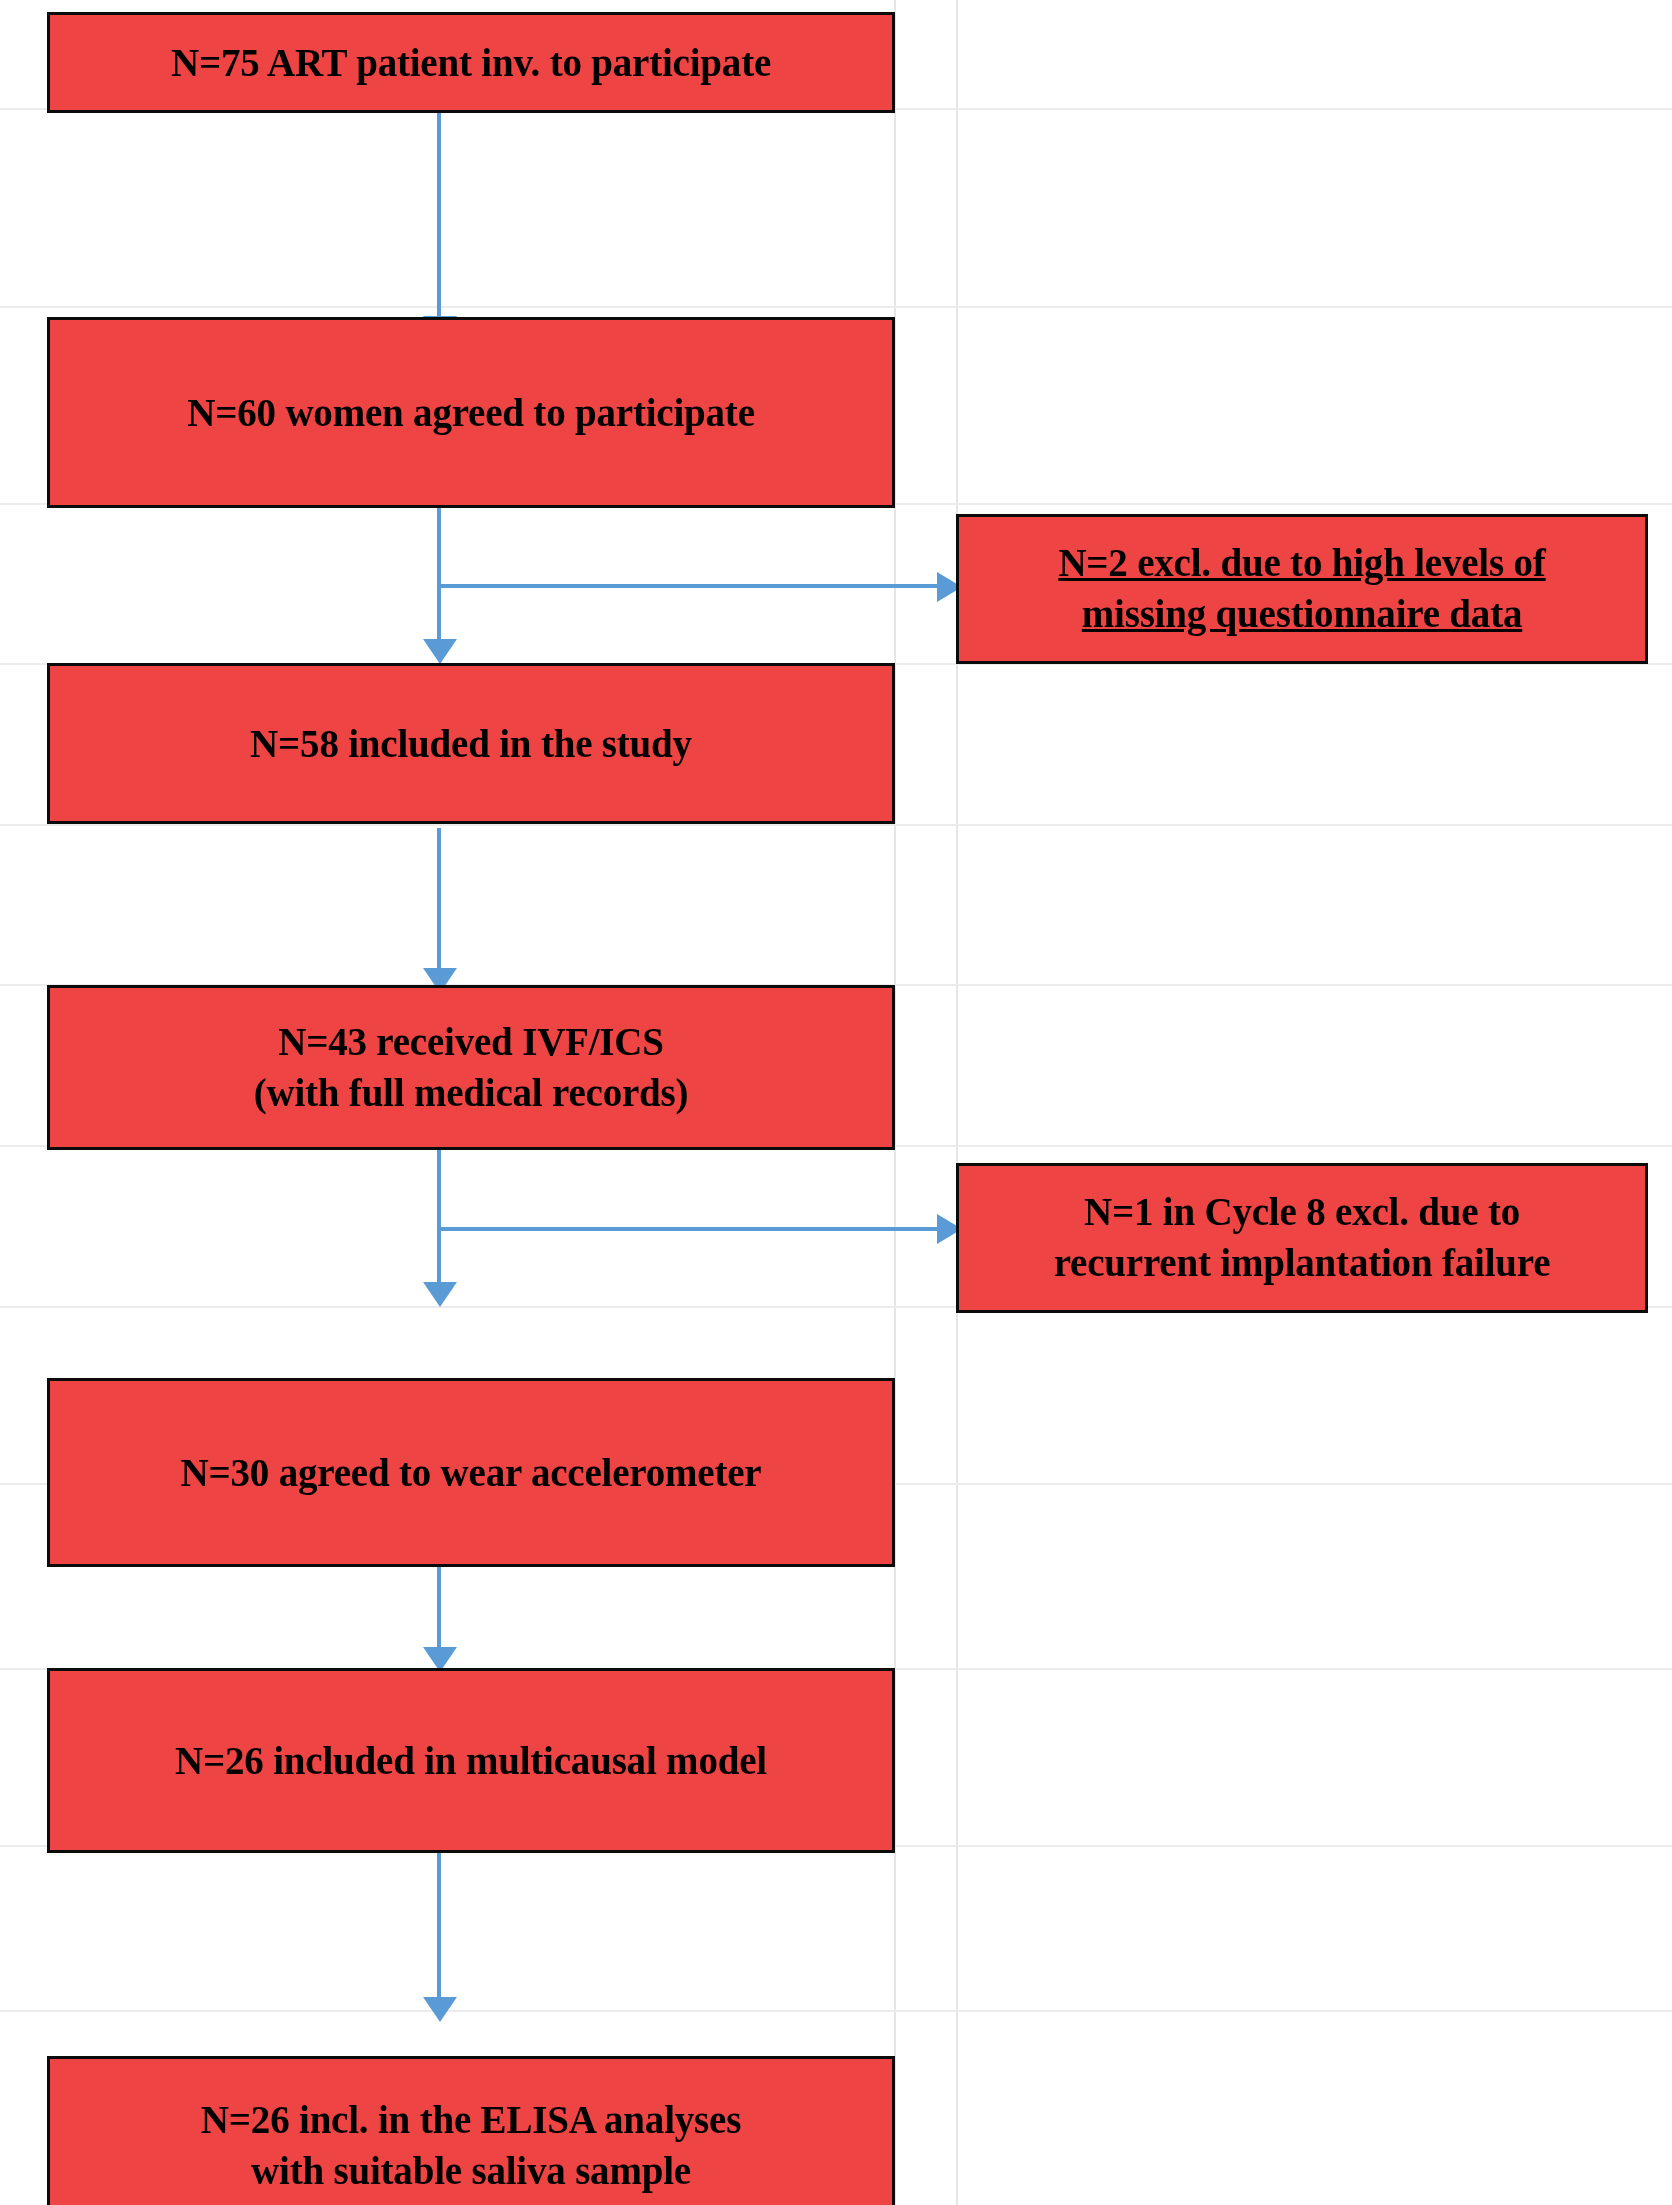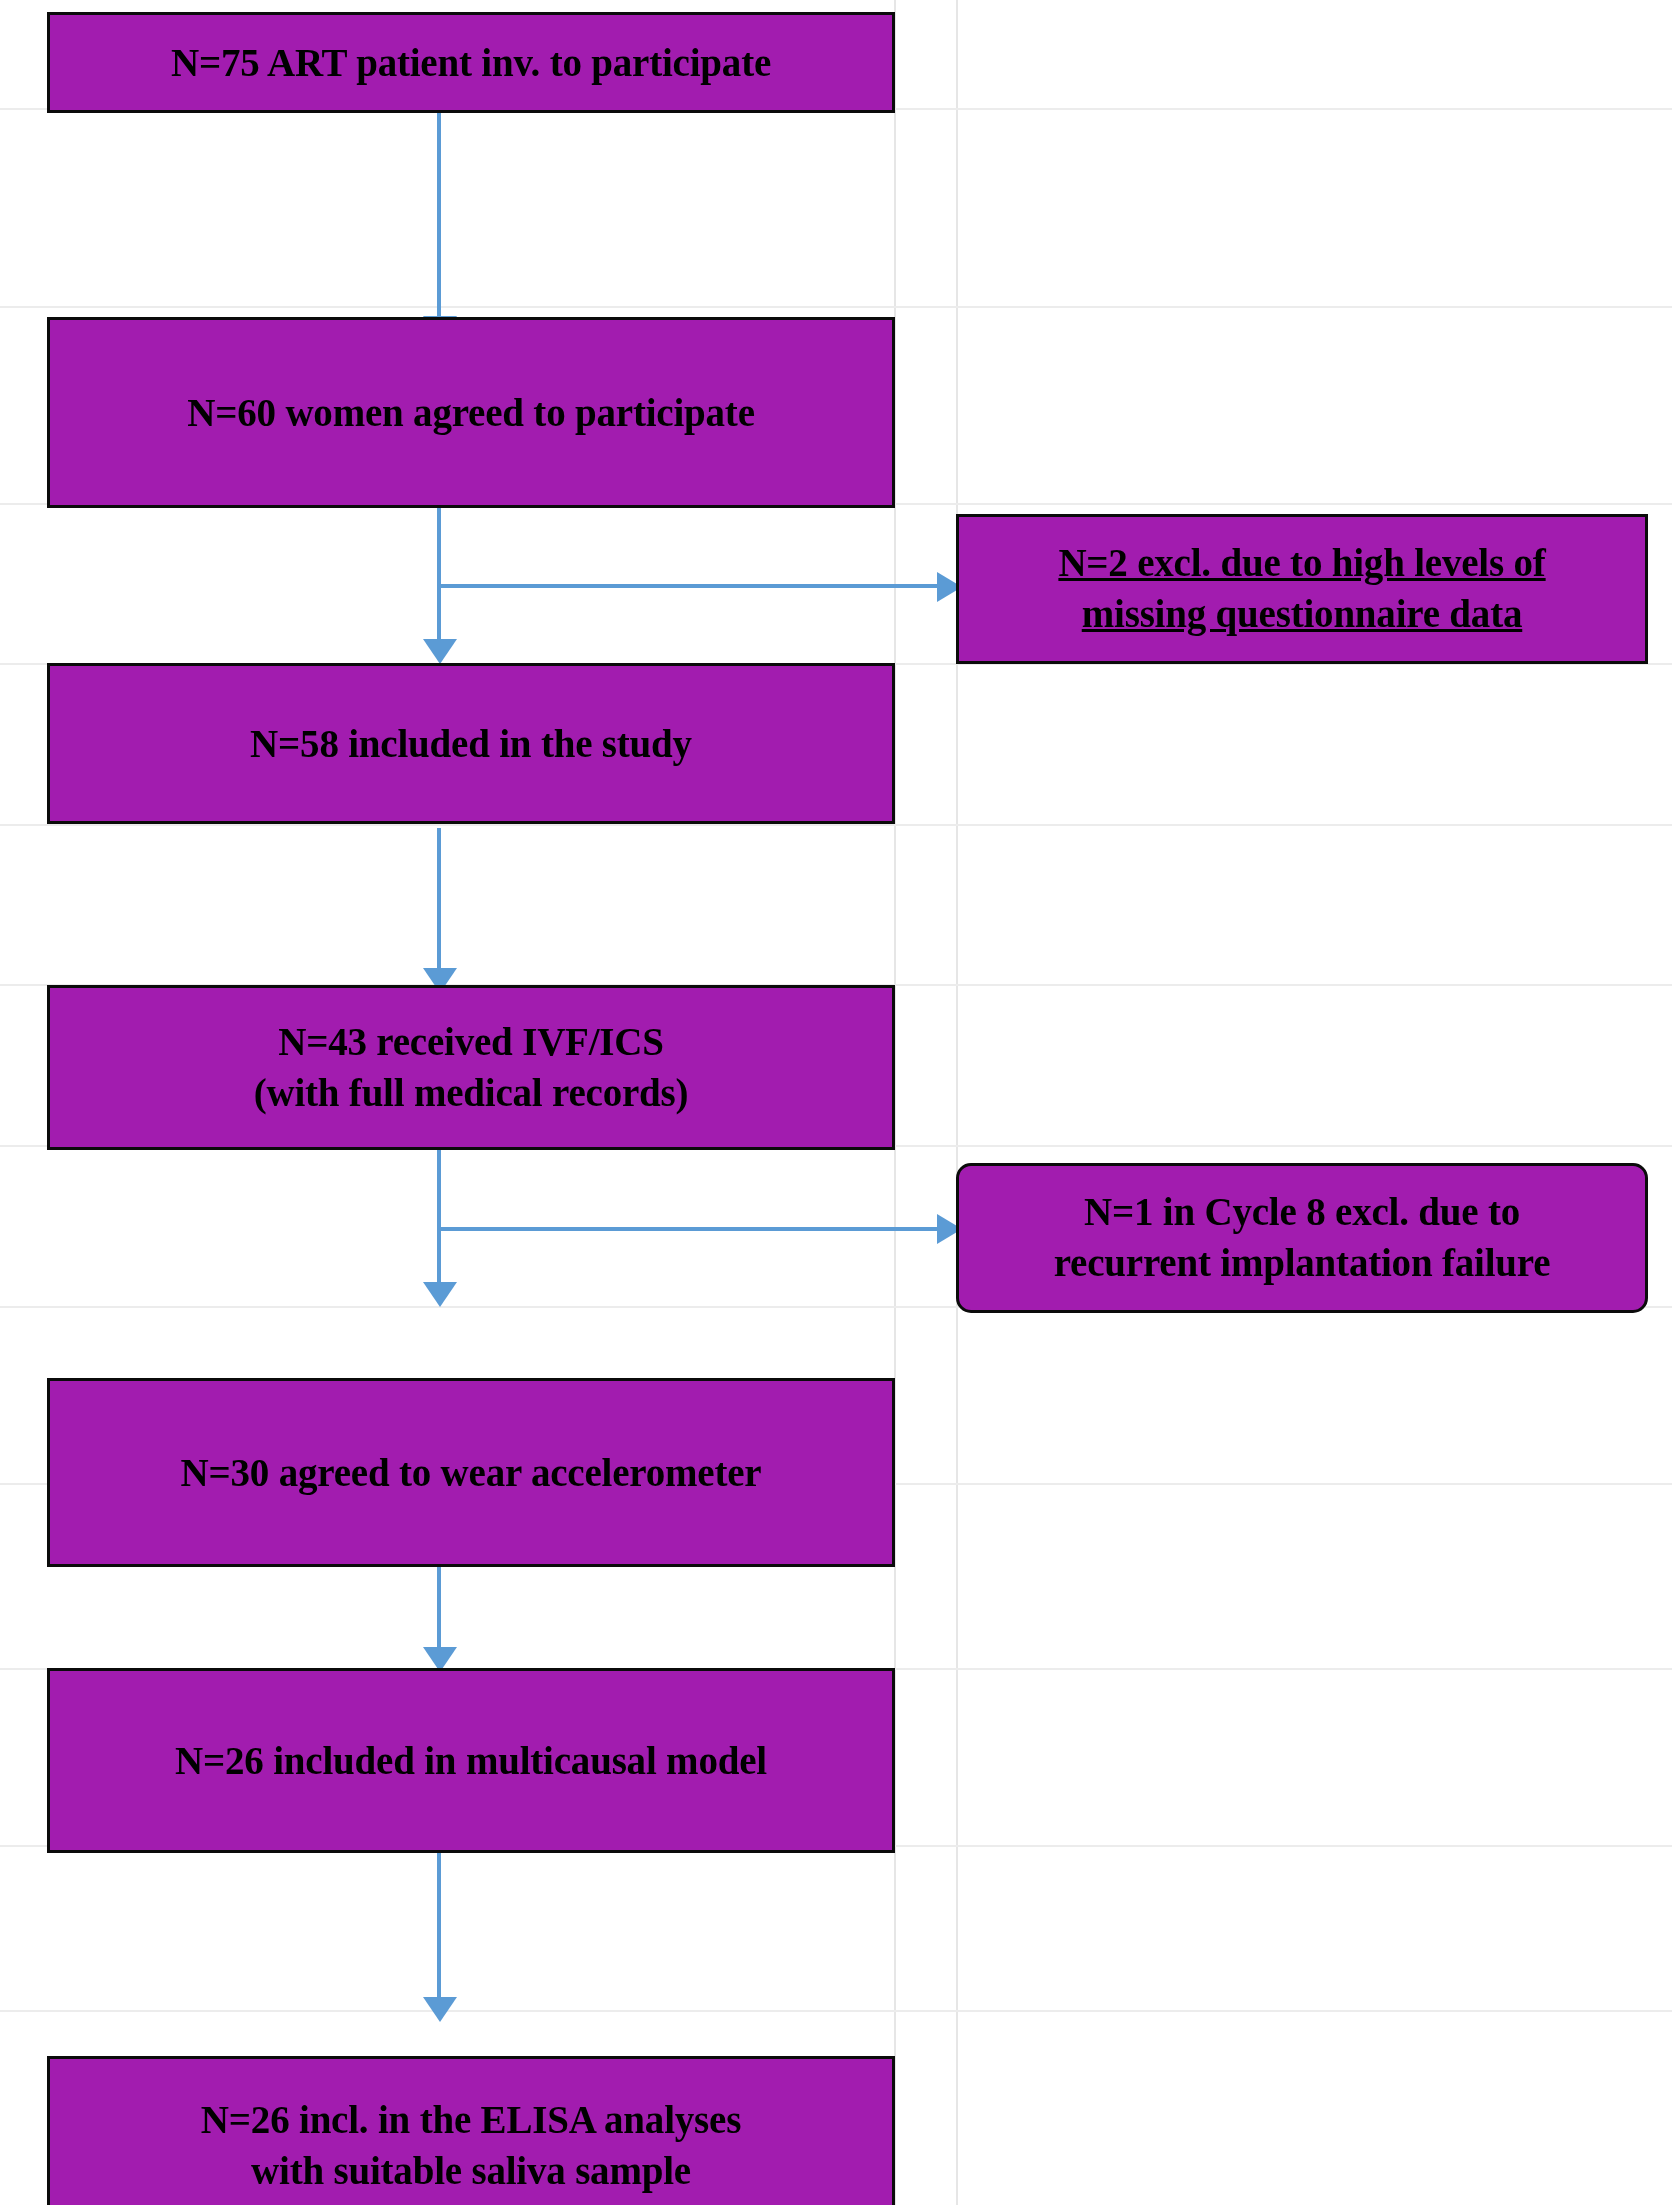--- a/index.html
+++ b/index.html
@@ -24,21 +24,21 @@
   .gridline-h{
     position:absolute;
     height:1.6px;
     background:#ececec;
     left:0;
   }
   
   .node{
     position:absolute;
     border:3.3px solid #0b0b0b;
-    background:#a21caf;
+    background:#ef4444;
     box-sizing:border-box;
     display:flex;
     flex-direction:column;
     align-items:center;
     justify-content:center;
     text-align:center;
     color:#000000;
     font-weight:bold;
     font-size:39px;
     line-height:1.22;
@@ -148,19 +148,19 @@
   <div class="node two-line" style="left:47px;top:2010px;width:848px;height:180px;margin-top:46px;">
     <span class="ln">N=26 incl. in the ELISA analyses</span>
     <span class="ln">with suitable saliva sample</span>
   </div>
 
   <div class="node two-line" style="left:956px;top:514px;width:692px;height:150px;text-decoration:underline;">
     <span class="ln">N=2 excl. due to high levels of</span>
     <span class="ln">missing questionnaire data</span>
   </div>
 
-  <div class="node two-line" style="left:956px;top:1163px;width:692px;height:150px;border-radius:15px;">
+  <div class="node two-line" style="left:956px;top:1163px;width:692px;height:150px;">
     <span class="ln">N=1 in Cycle 8 excl. due to</span>
     <span class="ln">recurrent implantation failure</span>
   </div>
 
 </div>
 
 
 </body></html>

